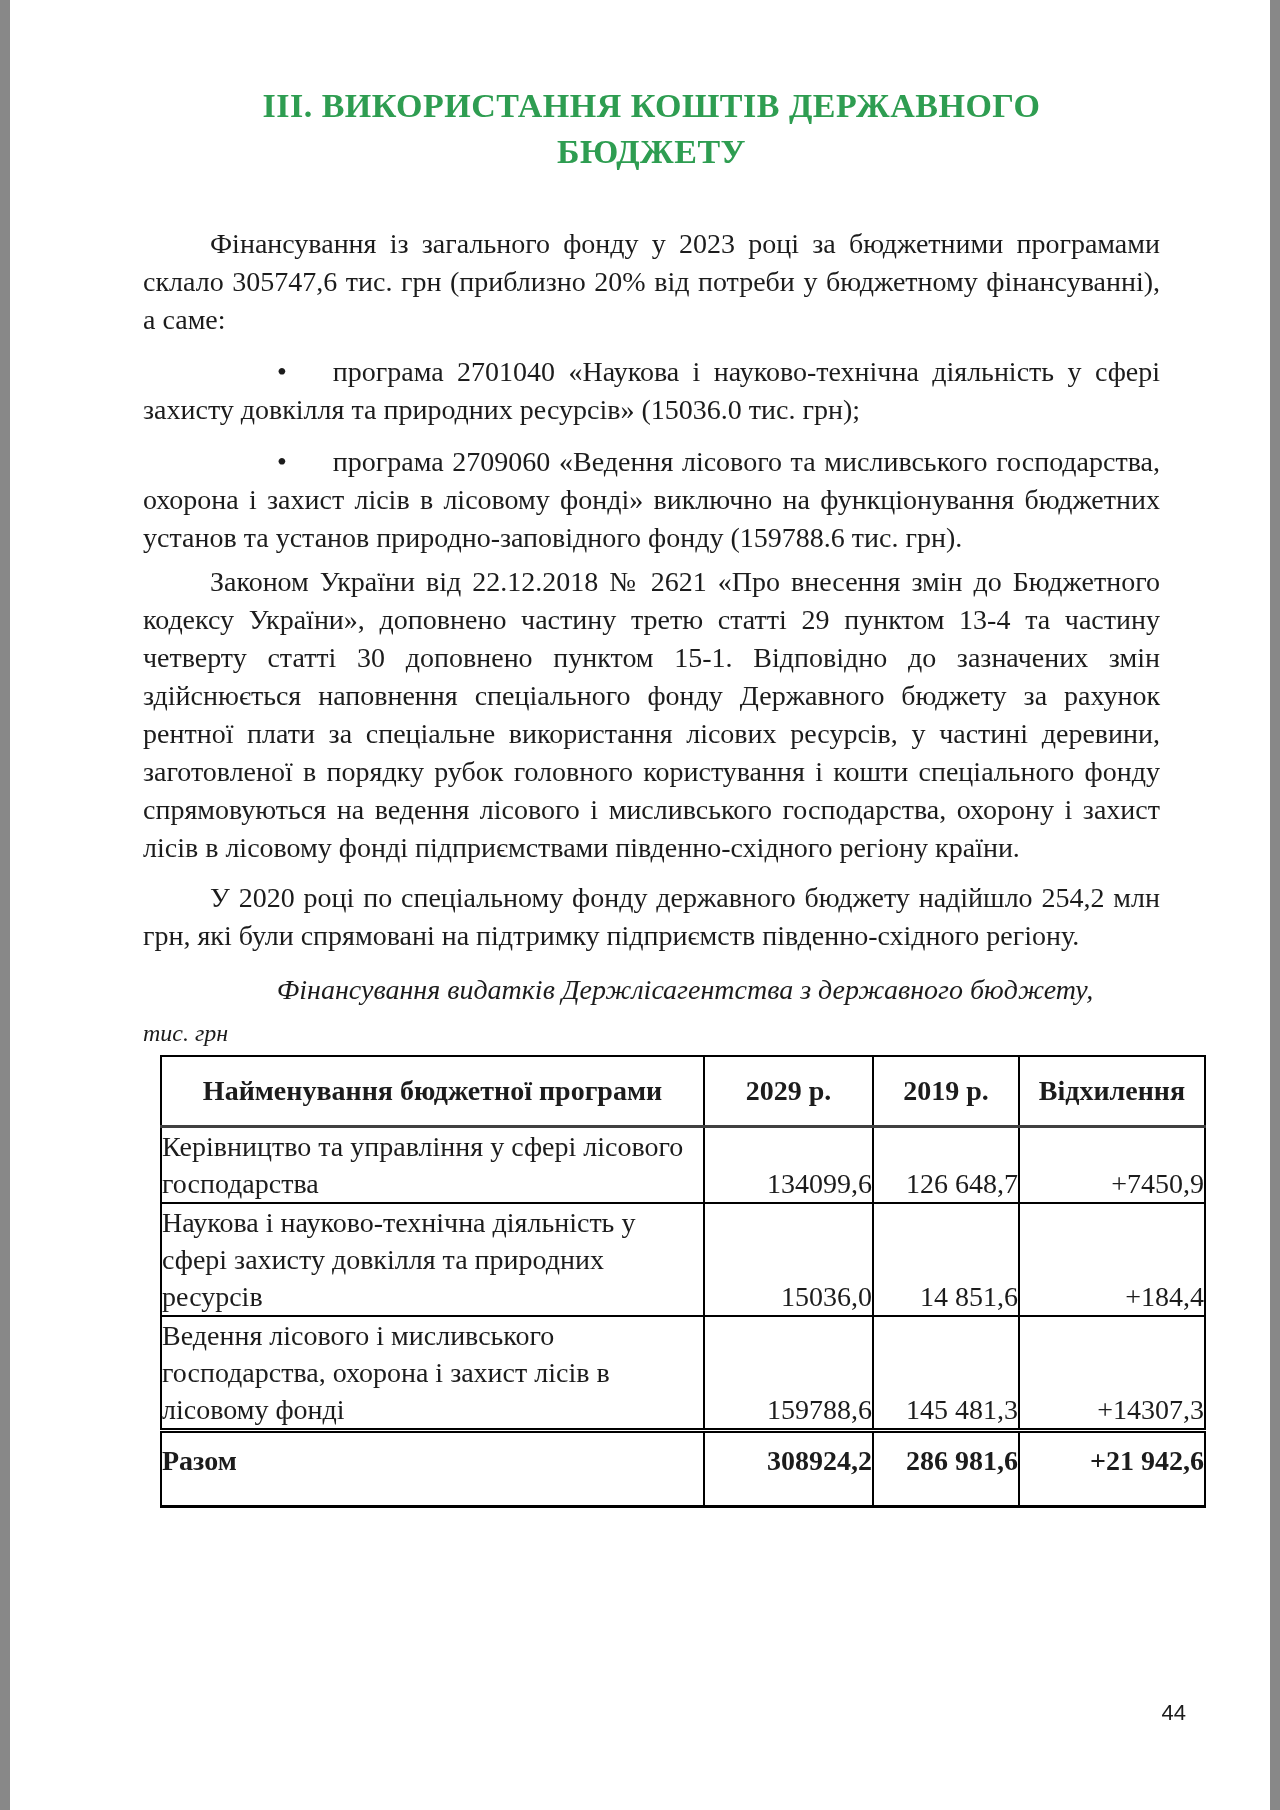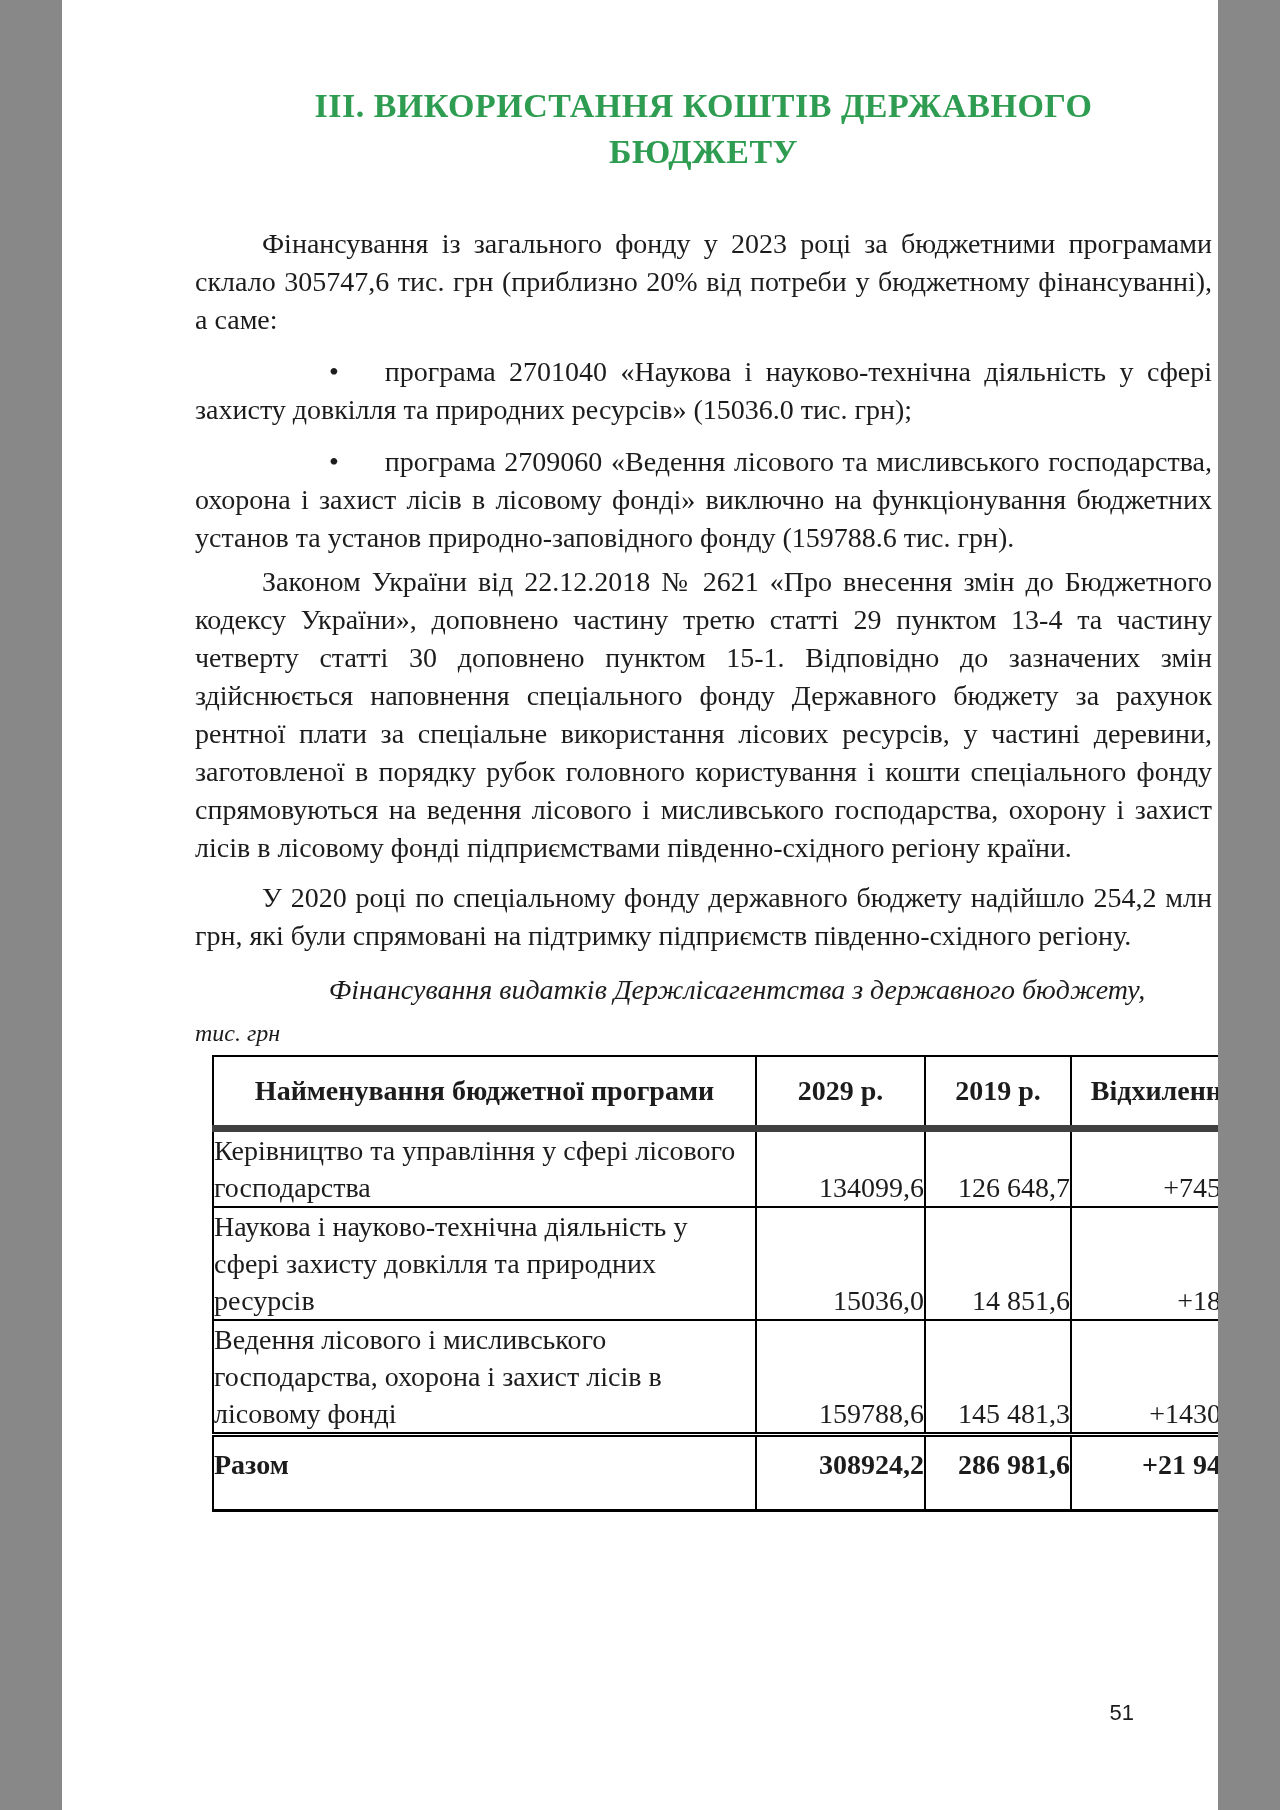--- a/index.html
+++ b/index.html
@@ -1,18 +1,18 @@
 <!DOCTYPE html>
 <html lang="uk"><head>
 <meta charset="utf-8">
 <style>
   html,body { margin:0; padding:0; background:#888; }
   .page {
     position: relative;
-    width: 1156px;
+    width: 1260px;
     height: 1810px;
     margin: 0 auto;
     background: #ffffff;
     overflow: hidden;
     font-family: "Liberation Serif", "DejaVu Serif", serif;
     color: #1c1c1c;
   }
   .content {
     position: absolute;
     left: 133px;
@@ -70,21 +70,21 @@
   table.budget col.c-dev  { width: 186px; }
   table.budget th, table.budget td {
     border: 2px solid #000;
     padding: 0;
   }
   table.budget th {
     font-weight: bold;
     text-align: center;
     vertical-align: middle;
     padding: 18px 16px;
-    border-bottom: 7px solid #404040;
+    border-bottom: 3px solid #404040;
   }
   td.name-cell {
     text-align: left;
     vertical-align: top;
     padding: 8px 10px 12px 12px;
     line-height: 37px;
   }
   td.num-cell {
     text-align: right;
     vertical-align: bottom;
@@ -172,14 +172,14 @@
           <td class="name-cell">Разом</td>
           <td class="num-cell">308924,2</td>
           <td class="num-cell">286 981,6</td>
           <td class="num-cell">+21 942,6</td>
         </tr>
       </tbody>
     </table>
 
   </div>
 
-  <div class="page-number">51</div>
+  <div class="page-number">44</div>
 </div>
 
 </body></html>

